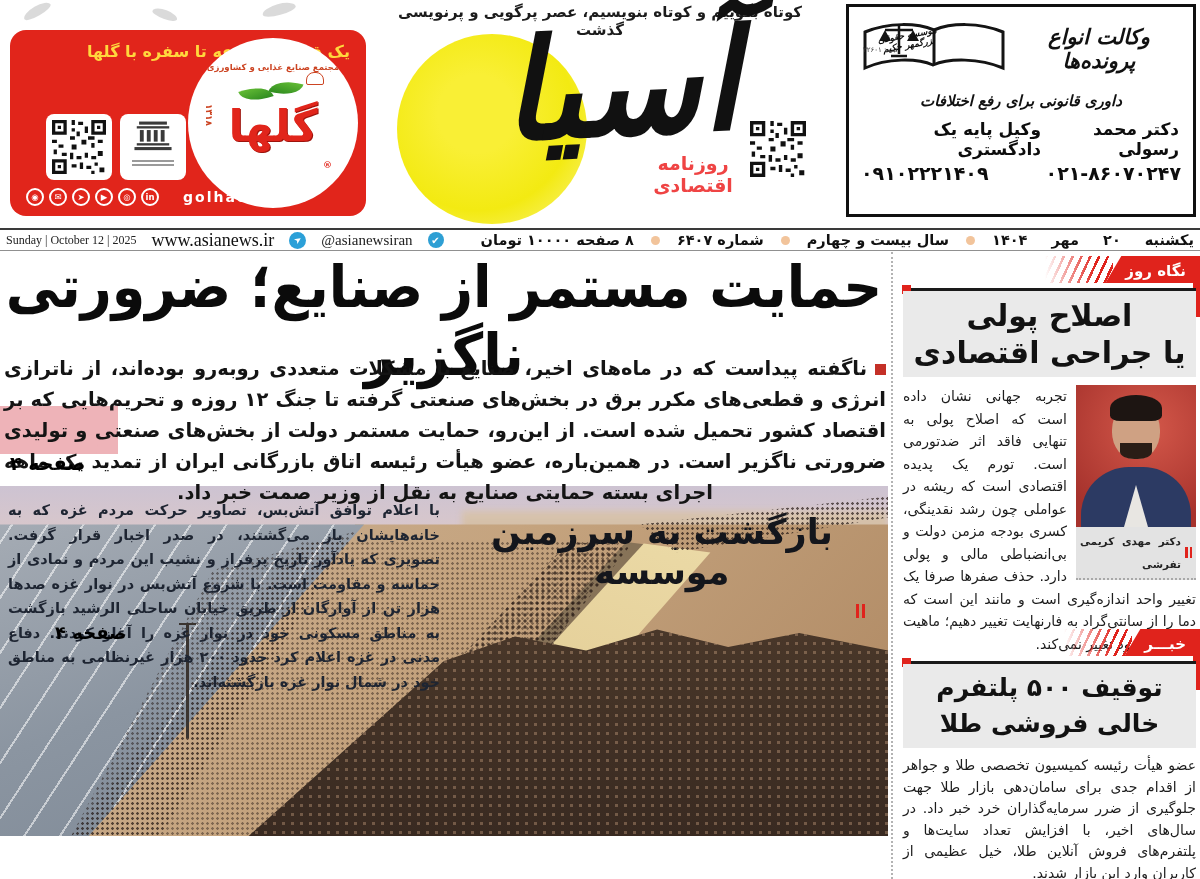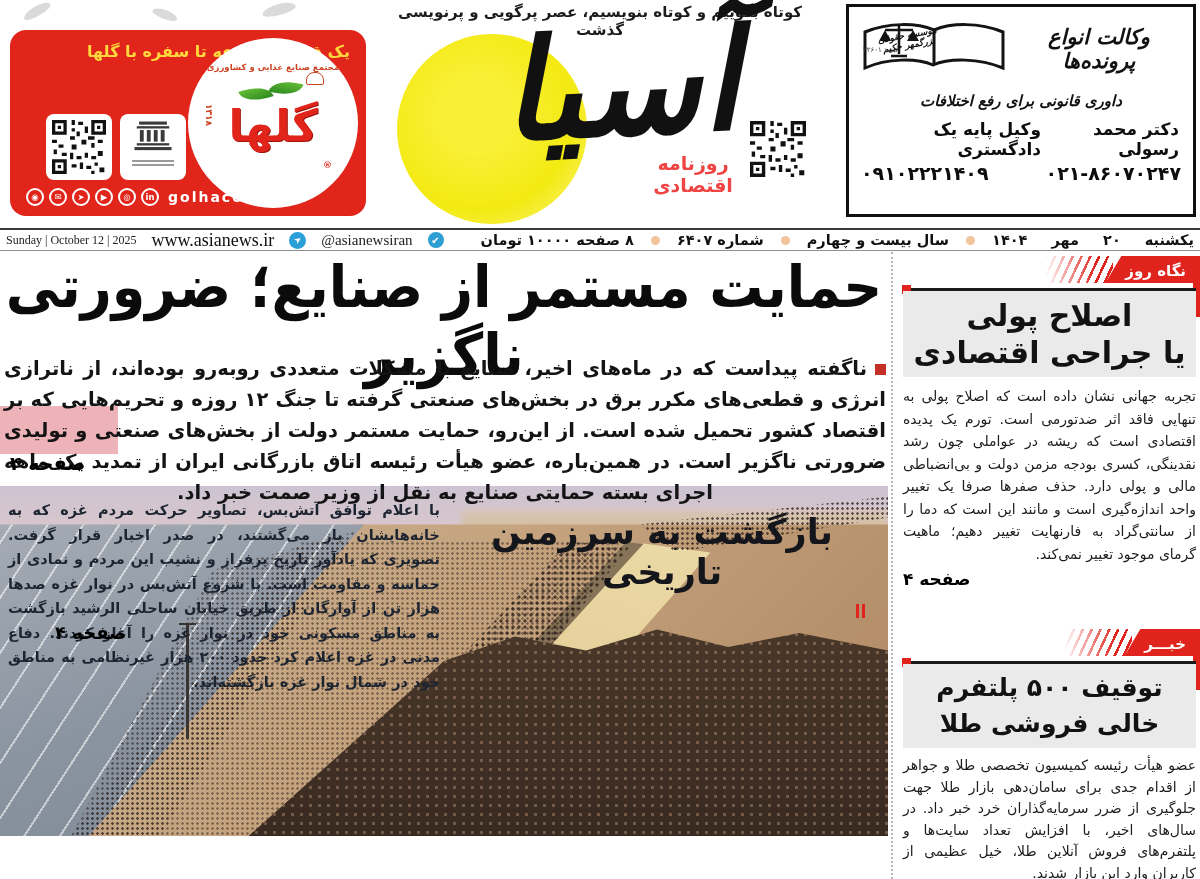--- a/index.html
+++ b/index.html
@@ -20,21 +20,21 @@
           text-shadow:1px 1px 0 #9e130c;direction:rtl;}
   .greg{position:absolute;right:26px;bottom:38px;font-size:9px;color:#e1251b;font-weight:bold;}
   .gyear{position:absolute;left:10px;top:72px;font-size:9px;color:#c42;transform:rotate(90deg);font-weight:bold;}
   .qrbox{position:absolute;background:#fff;border-radius:8px;padding:6px;box-sizing:border-box;}
   .qg{left:36px;top:84px;width:66px;height:66px;}
   .ug{left:110px;top:84px;width:66px;height:66px;text-align:center;}
   .ug .uline{height:2px;background:#9a9a9a;margin:2px 6px 0 6px;}
   .social{position:absolute;left:16px;bottom:10px;display:flex;align-items:center;gap:5px;direction:ltr;}
   .sic{width:18px;height:18px;border-radius:50%;border:2px solid #fff;color:#fff;font-size:8.5px;font-weight:bold;
        display:flex;align-items:center;justify-content:center;box-sizing:border-box;}
-  .ghandle{color:#fff;font-weight:bold;font-size:14px;letter-spacing:2px;margin-left:4px;}
+  .ghandle{color:#fff;font-weight:bold;font-size:14px;letter-spacing:2px;margin-left:19px;}
   
   .tagline{position:absolute;left:388px;top:3px;width:424px;text-align:center;direction:rtl;
            font-size:15px;font-weight:bold;color:#1c1c1c;}
   .sun{position:absolute;left:397px;top:34px;width:190px;height:190px;border-radius:50%;
        background:radial-gradient(circle at 42% 42%,#f9ef35 25%,#f3ea12 62%,#fbf588 100%);}
   .title{position:absolute;left:420px;top:18px;width:400px;text-align:center;direction:rtl;
          font-size:138px;font-weight:bold;font-style:italic;color:#111;transform:rotate(-3deg);line-height:1;}
   .subtitle{position:absolute;left:628px;top:152px;width:130px;text-align:center;direction:rtl;
             font-size:19px;font-weight:bold;color:#ef4444;}
   .qa{left:747px;top:118px;width:62px;height:62px;padding:3px;}
@@ -289,20 +289,31 @@
   </div>
   <div class="edge-red" style="top:283px;height:34px;"></div>
   <div class="srule" style="left:903px;top:288px;width:293px;">
       <span class="rsq"></span>
     </div>
   <div class="greybox gb1">
     <span>اصلاح پولی</span>
     <span>یا جراحی اقتصادی</span>
   </div>
   <div class="art art1">
+    <div class="photowrap">
+      <div class="portrait">
+        <span class="head"></span>
+        <span class="suit"></span>
+        <span class="shirt"></span>
+      </div>
+      <div class="p-cap">
+        <span class="bars"></span>
+        <span>دکتر مهدی کریمی تفرشی</span>
+      </div>
+    </div>
     <p>تجربه جهانی نشان داده است که اصلاح پولی به تنهایی فاقد اثر ضدتورمی است. تورم یک پدیده اقتصادی است که ریشه در عواملی چون رشد نقدینگی، کسری بودجه مزمن دولت و بی‌انضباطی مالی و پولی دارد. حذف صفرها صرفا یک تغییر واحد اندازه‌گیری است و مانند این است که دما را از سانتی‌گراد به فارنهایت تغییر دهیم؛ ماهیت گرمای موجود تغییر نمی‌کند.</p>
     <div class="pg pg-sb">صفحه ۴</div>
   </div>
 
   <div class="tag" style="top:629px;">
     <span class="stripes"></span>
     <span class="label">خبـــر</span>
   </div>
   <div class="edge-red" style="top:656px;height:34px;"></div>
   <div class="srule" style="left:903px;top:661px;width:293px;">
@@ -325,17 +336,17 @@
     <div class="ph-wall"></div>
     <div class="crowd c-top dots"></div>
     <div class="crowd c-beach dots"></div>
     <div class="crowd c-wallside dots2"></div>
     <div class="crowd c-shore dots"></div>
     <div class="fg-crowd"></div>
     <div class="fg-tex"></div>
     <div class="lamp"></div>
     <p class="ph-cap">با اعلام توافق آتش‌بس، تصاویر حرکت مردم غزه که به خانه‌هایشان باز می‌گشتند، در صدر اخبار قرار گرفت. تصویری که یادآور تاریخ پرفراز و نشیب این مردم و نمادی از حماسه و مقاومت است. با شروع آتش‌بس در نوار غزه صدها هزار تن از آوارگان از طریق خیابان ساحلی الرشید بازگشت به مناطق مسکونی خود در نوار غزه را آغاز کردند. دفاع مدنی در غزه اعلام کرد حدود ۲۰۰ هزار غیرنظامی به مناطق خود در شمال نوار غزه بازگشته‌اند.</p>
     <div class="pg pg-photo">صفحه ۴</div>
-    <h2 class="ph-head">بازگشت به سرزمین تاریخی</h2>
+    <h2 class="ph-head">بازگشت به سرزمین موسسه</h2>
     <span class="ph-credit"></span>
   </div>
 
 </div>
 
 </body></html>

